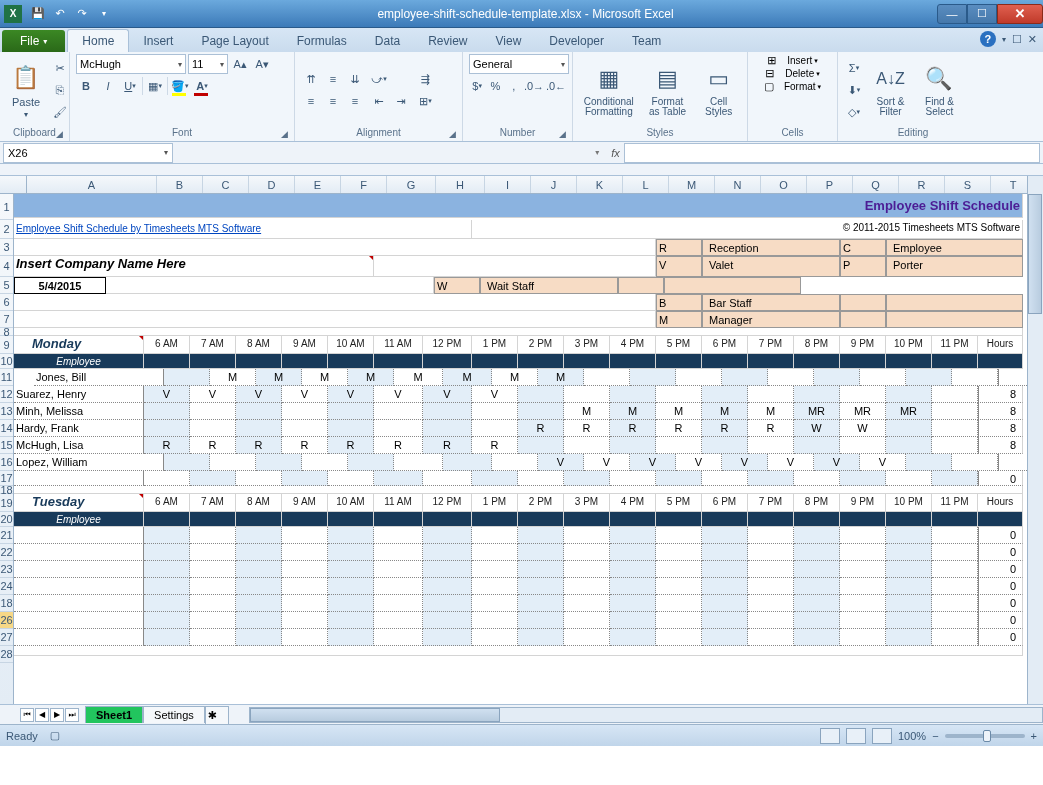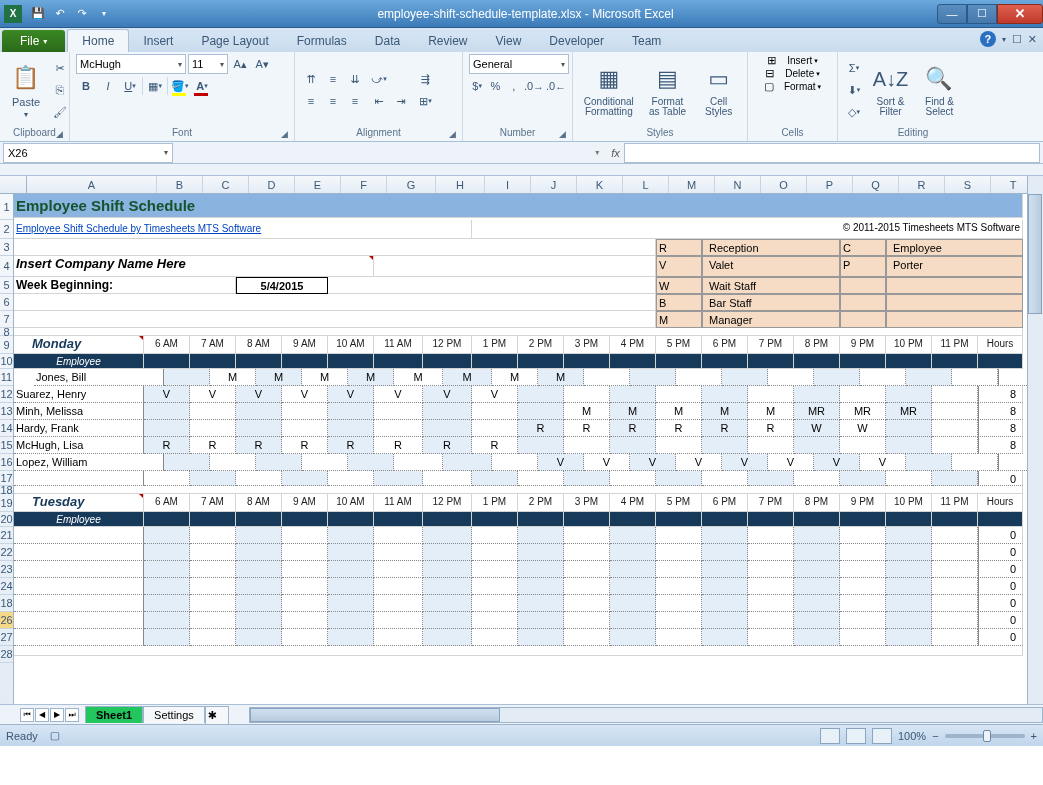--- a/index.html
+++ b/index.html
@@ -76,21 +76,21 @@
 .st{padding:2px 10px;border:1px solid #9db4cb;background:#f5f8fb;font-size:11px;border-bottom:none;}
 .st.active{background:#22c55e;font-weight:bold;}
 .hscroll{flex:1;height:16px;background:#e3ecf5;margin-left:20px;border:1px solid #9db4cb;position:relative;}
 .hthumb{position:absolute;left:0;width:250px;height:14px;background:linear-gradient(#d0e0f0,#b8ccdf);border:1px solid #8aa4be;}
 
 
 .vscroll{position:absolute;right:0;top:0;width:16px;height:100%;background:#e3ecf5;border-left:1px solid #9db4cb;}
 .vthumb{position:absolute;top:18px;width:14px;left:0;height:120px;background:linear-gradient(90deg,#d0e0f0,#b8ccdf);border:1px solid #8aa4be;}
 
 
-.title-band{background:#8bb3e0;font-weight:bold;font-size:15px;text-align:left;color:#14532d;height:24px;line-height:24px;}
+.title-band{background:#8bb3e0;font-weight:bold;font-size:13px;text-align:right;color:#4c1d95;height:24px;line-height:24px;}
 .link{color:#0046c0;text-decoration:underline;font-size:10px;}
 .copy{font-size:10px;text-align:right;}
 .company{font-weight:bold;font-style:italic;font-size:13px;}
 .wb-label{font-weight:bold;font-size:12px;}
 .date-box{border:1px solid #000;text-align:center;font-weight:bold;}
 .legend-cell{background:#f7dcc5;border:1px solid #999;font-size:11px;}
 .day-header{background:#183a5a;color:#fff;font-weight:bold;}
 .day-name{color:#183a5a;font-weight:bold;font-size:13px;font-style:italic;}
 .time-h{font-size:10px;text-align:center;color:#222;}
 .emp-label{background:#183a5a;color:#fff;font-style:italic;font-size:10px;text-align:center;}
@@ -285,21 +285,21 @@
   </div>
 
   <div class="group" style="width:150px;border-right:none;">
     <div class="group-body">
       <div class="col">
         <div class="sm-btn">Σ<span style="font-size:7px;">▾</span></div>
         <div class="sm-btn">⬇<span style="font-size:7px;">▾</span></div>
         <div class="sm-btn">◇<span style="font-size:7px;">▾</span></div>
       </div>
       <div class="big-btn" style="width:45px;">
-          <div class="big-icon" style="font-size:20px;">A↓Z</div>
+          <div class="big-icon" style="font-size:16px;">A↓Z</div>
           <span style="font-size:10px;line-height:10px;text-align:center;">Sort &amp; Filter</span>
         </div>
       <div class="big-btn" style="width:45px;">
           <div class="big-icon">🔍</div>
           <span style="font-size:10px;line-height:10px;text-align:center;">Find &amp; Select</span>
         </div>
     </div>
     <div class="group-label">Editing</div>
   </div>
 </div>
@@ -390,21 +390,20 @@
         </div>
         <div class="crow" style="height: 21px;">
           <div class="cell company" style="width: 360px; position: relative;">Insert Company Name Here<span class="redtick" style="top:0;right:0;"></span></div>
           <div class="cell " style="width: 282px;"></div>
           <div class="cell legend-cell" style="width: 46px;">V</div>
           <div class="cell legend-cell" style="width: 138px; padding-left: 6px;">Valet</div>
           <div class="cell legend-cell" style="width: 46px;">P</div>
           <div class="cell legend-cell" style="width: 137px; padding-left: 6px;">Porter</div>
         </div>
         <div class="crow" style="height: 17px;">
-          <div class="cell wb-label" style="width: 222px;">Week Beginning:</div>
           <div class="cell date-box" style="width: 92px;">5/4/2015</div>
           <div class="cell " style="width: 328px;"></div>
           <div class="cell legend-cell" style="width: 46px;">W</div>
           <div class="cell legend-cell" style="width: 138px; padding-left: 6px;">Wait Staff</div>
           <div class="cell legend-cell" style="width: 46px;"></div>
           <div class="cell legend-cell" style="width: 137px;"></div>
         </div>
         <div class="crow" style="height: 17px;">
           <div class="cell " style="width: 642px;"></div>
           <div class="cell legend-cell" style="width: 46px;">B</div>

